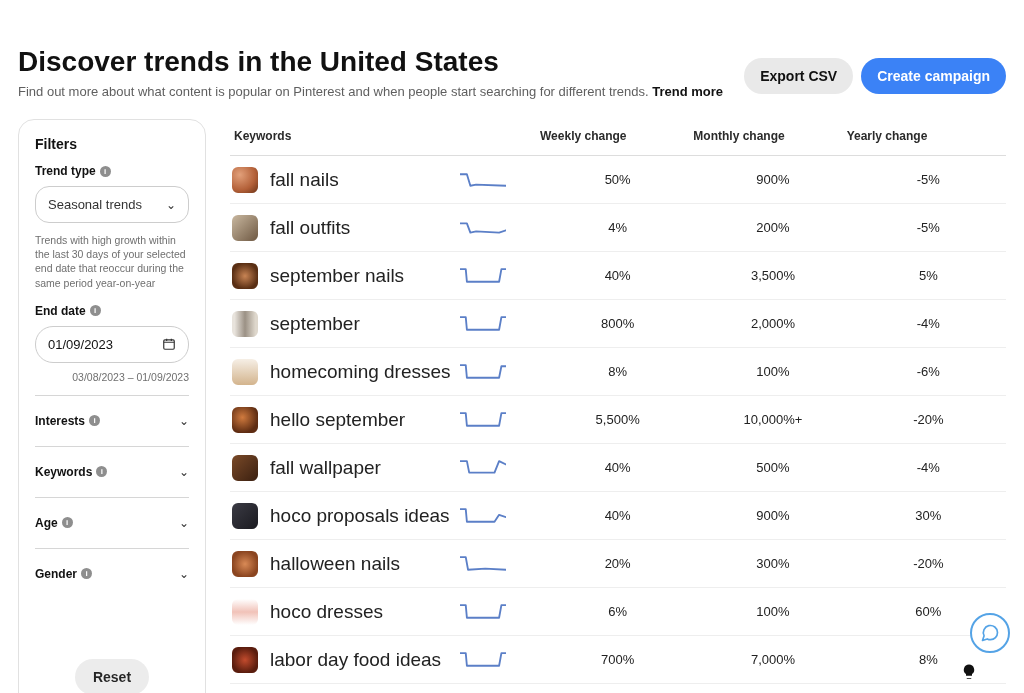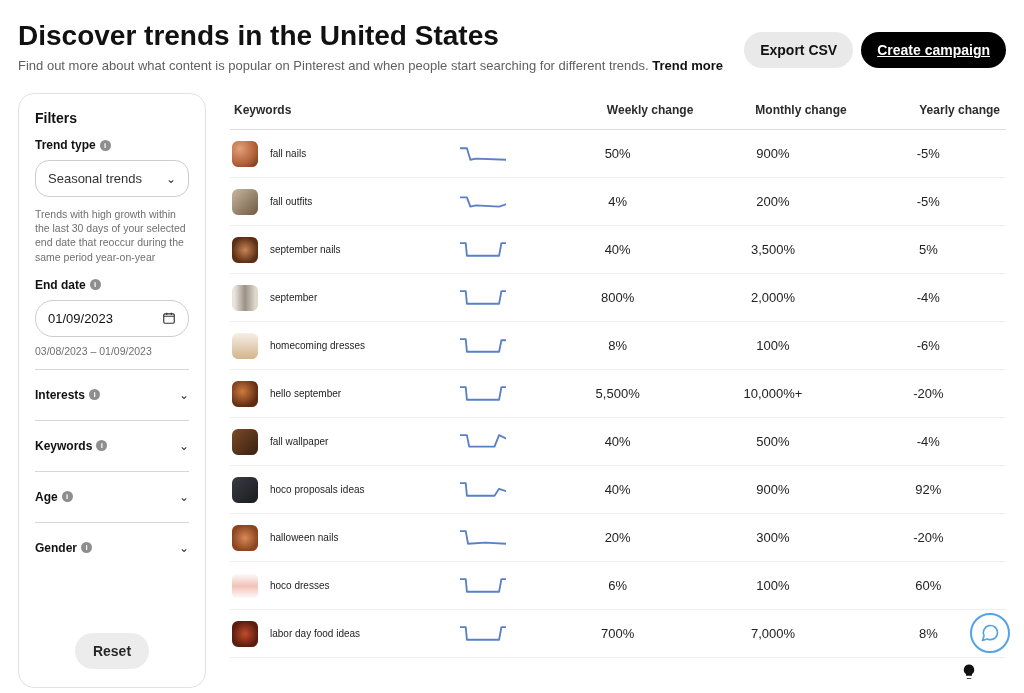--- a/index.html
+++ b/index.html
@@ -14,20 +14,21 @@
     width: 1024px;
     height: 693px;
     position: relative;
     overflow: hidden;
     padding: 20px 18px 0 18px;
   }
   .header-row {
     display: flex;
     justify-content: space-between;
     align-items: flex-start;
+    margin-top: 26px;
   }
   .title {
     font-size: 28px;
     font-weight: 700;
     margin: 0 0 6px 0;
   }
   .subtitle {
     font-size: 13px;
     color: #5f5f5f;
     margin: 0 0 18px 0;
@@ -49,23 +50,22 @@
     padding: 10px 16px;
     font-size: 14px;
     font-weight: 600;
     cursor: pointer;
   }
   .btn-secondary {
     background: #e9e9e9;
     color: #111;
   }
   .btn-primary {
-    background: #000000;
+    background: #3b82f6;
     color: #fff;
-    text-decoration: underline;
   }
   .body-row {
     display: flex;
     gap: 24px;
   }
   
   .sidebar {
     width: 188px;
     flex-shrink: 0;
     border: 1px solid #e1e1e1;
@@ -134,20 +134,21 @@
     cursor: pointer;
   }
   .cal-icon {
     width: 14px;
     height: 14px;
   }
   .range-text {
     font-size: 10.5px;
     color: #6f6f6f;
     margin: 8px 0 12px 0;
+    text-align: right;
   }
   .sep {
     border-top: 1px solid #d6d6d6;
     margin: 0 0 0 0;
   }
   .acc-row {
     display: flex;
     justify-content: space-between;
     align-items: center;
     padding: 18px 0;
@@ -180,21 +181,21 @@
     display: flex;
     align-items: center;
     font-size: 12px;
     font-weight: 700;
     color: #2b2b2b;
     padding: 10px 0 12px 0;
     border-bottom: 1px solid #ddd;
   }
   .col-kw   { width: 230px; padding-left: 4px; }
   .col-spark{ width: 80px; }
-  .col-num  { flex: 1; text-align: right; }
+  .col-num  { flex: 1; text-align: left; }
   .col-num.last { padding-right: 6px; }
   .trow {
     display: flex;
     align-items: center;
     height: 48px;
     border-bottom: 1px solid #eee;
   }
   .thumb {
     width: 26px;
     height: 26px;
@@ -202,21 +203,21 @@
     margin-right: 12px;
     margin-left: 2px;
     flex-shrink: 0;
     background-size: cover;
     background-position: center;
   }
   .kw-cell {
     width: 230px;
     display: flex;
     align-items: center;
-    font-size: 10px;
+    font-size: 19px;
     color: #222;
   }
   .spark-cell {
     width: 80px;
     display: flex;
     align-items: center;
     justify-content: flex-start;
   }
   .spark-cell svg { width: 46px; height: 24px; }
   .num-cell {
@@ -464,21 +465,21 @@
               <div class="thumb th-prop"></div>
               <span>hoco proposals ideas</span>
             </div>
             <div class="spark-cell">
               <svg class="spark" viewBox="0 0 40 18">
                 <path d="M0 3 L5 3 L6 14 L30 14 L34 8 L40 10"></path>
               </svg>
             </div>
             <div class="num-cell">40%</div>
             <div class="num-cell">900%</div>
-            <div class="num-cell">92%</div>
+            <div class="num-cell">30%</div>
           </div>
           <div class="trow">
             <div class="kw-cell">
               <div class="thumb th-hallo"></div>
               <span>halloween nails</span>
             </div>
             <div class="spark-cell">
               <svg class="spark" viewBox="0 0 40 18">
                 <path d="M0 3 L5 3 L7 14 L22 13 L40 14"></path>
               </svg>

